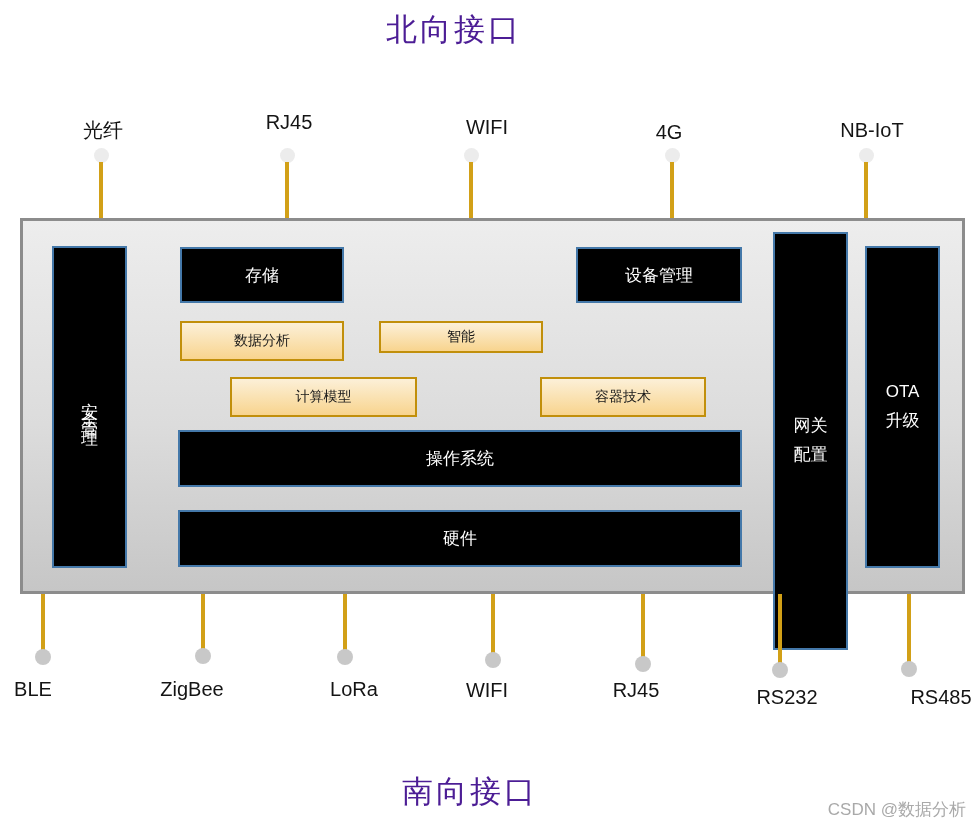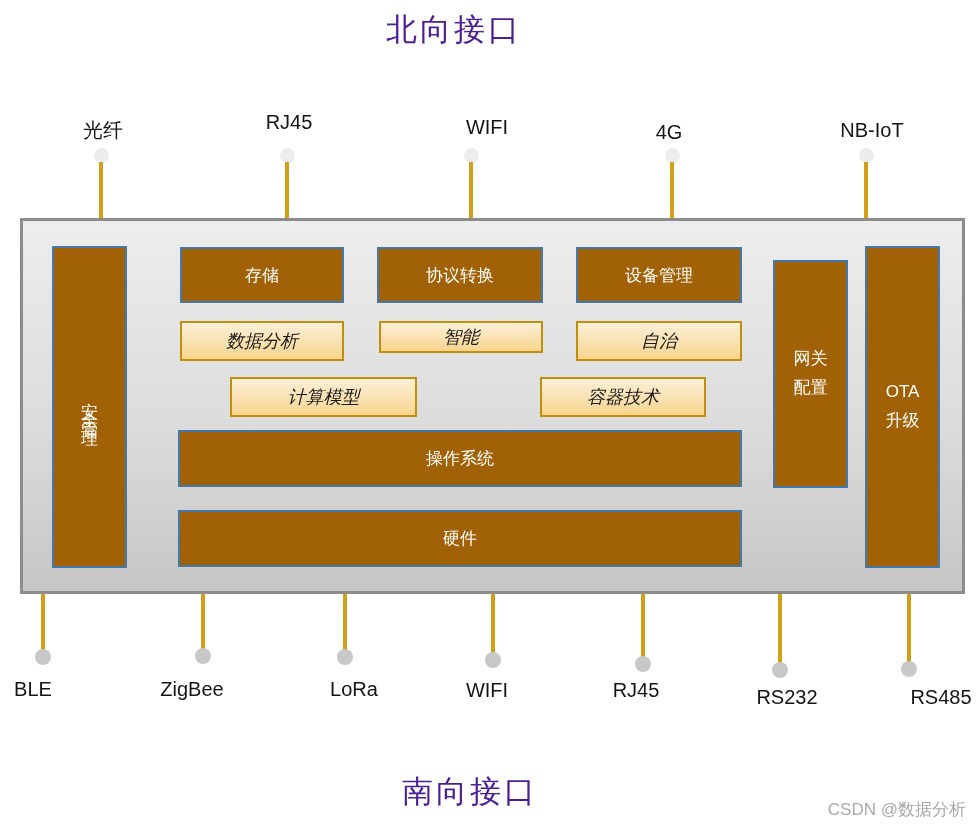--- a/index.html
+++ b/index.html
@@ -24,28 +24,28 @@
 
   
   .main-box {
     position:absolute; left:20px; top:218px; width:939px; height:370px;
     background:linear-gradient(180deg,#EDEDED 0%,#DCDCDC 55%,#C6C6C6 100%);
     border:3px solid #8C8C8C;
   }
 
   
   .bluebox {
-    position:absolute; background:#a16207; border:2px solid #4478A9;
+    position:absolute; background:#000000; border:2px solid #4478A9;
     color:#ffffff; font-size:17px; display:flex; align-items:center;
     justify-content:center; text-align:center; box-sizing:border-box;
   }
   .orangebox {
     position:absolute; background:linear-gradient(180deg,#FCF0D8 0%,#F8D48E 100%);
-    border:2px solid #C18F0B; color:#1a1a1a; font-size:18px; display:flex;
-    align-items:center; justify-content:center; box-sizing:border-box;font-style:italic;
+    border:2px solid #C18F0B; color:#1a1a1a; font-size:14px; display:flex;
+    align-items:center; justify-content:center; box-sizing:border-box;
   }
   .vtext {
     writing-mode:vertical-lr; text-orientation:upright; letter-spacing:9px;
   }
   .twoline { white-space:pre-line; line-height:1.7; }
 
   
   .port { position:absolute; width:0; }
   .port .pline {
     position:absolute; left:-2px; width:4px; background:#D2A017; display:block;
@@ -95,34 +95,32 @@
     <span class="plabel" style="left:6px; top:-29px">NB-IoT</span>
     <span class="pdot"></span>
     <span class="pline"></span>
   </div>
 
   <div class="main-box"></div>
 
   <div class="bluebox vtext" style="left:52px; top:246px; width:75px; height:322px">安全管理</div>
 
   <div class="bluebox" style="left:180px; top:247px; width:164px; height:56px">存储</div>
-  <div class="bluebox" style="left:377px; top:247px; width:166px; height:56px">协议转换</div>
   <div class="bluebox" style="left:576px; top:247px; width:166px; height:56px">设备管理</div>
 
   <div class="orangebox" style="left:180px; top:321px; width:164px; height:40px">数据分析</div>
   <div class="orangebox" style="left:379px; top:321px; width:164px; height:32px">智能</div>
-  <div class="orangebox" style="left:576px; top:321px; width:166px; height:40px">自治</div>
 
   <div class="orangebox" style="left:230px; top:377px; width:187px; height:40px">计算模型</div>
   <div class="orangebox" style="left:540px; top:377px; width:166px; height:40px">容器技术</div>
 
   <div class="bluebox" style="left:178px; top:510px; width:564px; height:57px">硬件</div>
   <div class="bluebox" style="left:178px; top:430px; width:564px; height:57px">操作系统</div>
 
-  <div class="bluebox twoline" style="left:773px; top:260px; width:75px; height:228px">网关
+  <div class="bluebox twoline" style="left:773px; top:232px; width:75px; height:418px">网关
 配置</div>
   <div class="bluebox twoline" style="left:865px; top:246px; width:75px; height:322px">OTA
 升级</div>
 
   <div class="port sport" style="left:43px">
     <span class="pline" style="top:0; height:56px"></span>
     <span class="pdot" style="top:55px"></span>
     <span class="plabel" style="left:-10px; top:84px">BLE</span>
   </div>
   <div class="port sport" style="left:203px">

